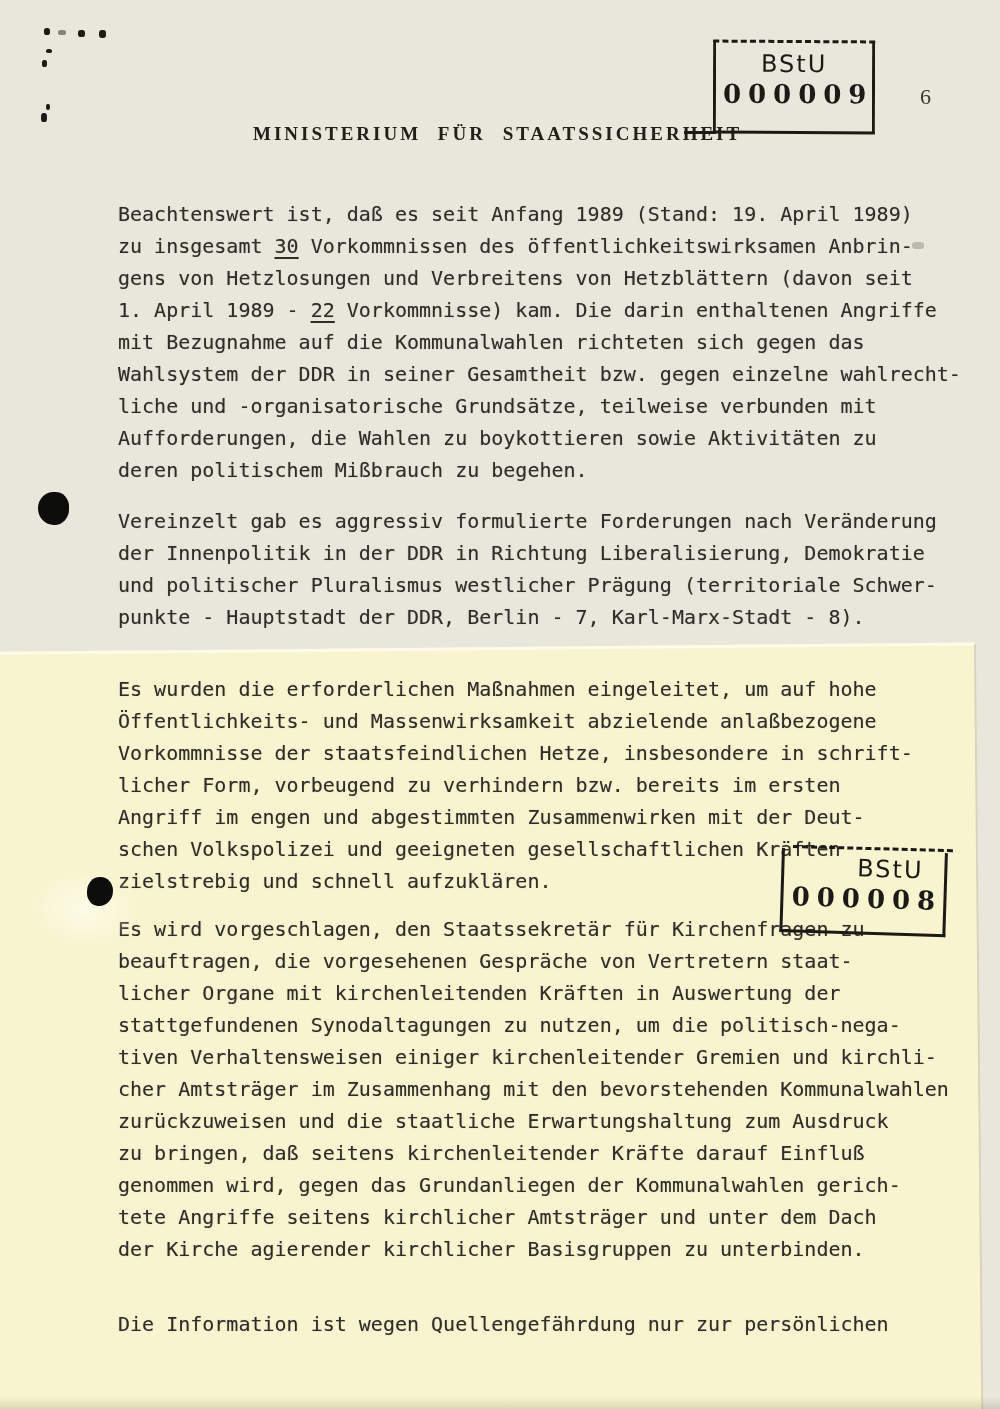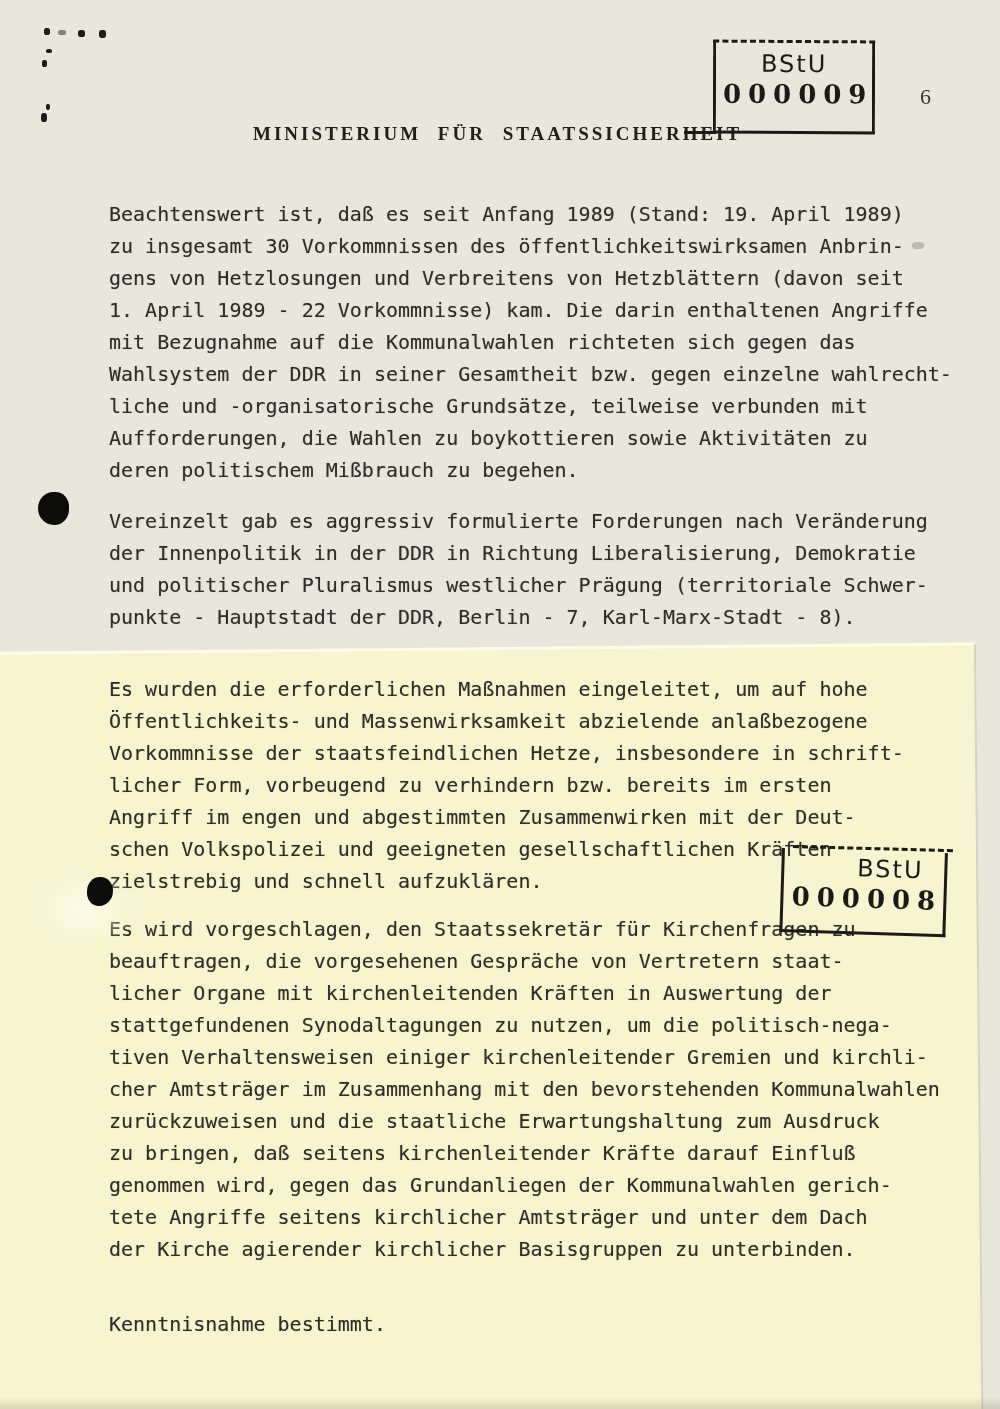--- a/index.html
+++ b/index.html
@@ -18,26 +18,26 @@
     transform-origin:left top;
     z-index:1;
   }
   .bottom-shade{
     position:absolute;left:0;bottom:0;width:100%;height:12px;
     background:linear-gradient(rgba(0,0,0,0),rgba(90,85,60,0.18));
     z-index:5;
   }
   
   .para{
-    position:absolute;left:109px;z-index:2;
+    position:absolute;left:118px;z-index:2;
     color:#2f2d29;font-size:20px;line-height:32px;white-space:pre;
     text-shadow:0 0 1px rgba(45,43,38,0.35);
   }
   .p1{top:198px}.p2{top:505px}.p3{top:673px}.p4{top:913px}.p5{top:1308px}
-  .u{text-underline-offset:4px;text-decoration-thickness:2px;}
+  .u{text-decoration:underline;text-underline-offset:4px;text-decoration-thickness:2px;}
   
   .header{
     position:absolute;left:253px;top:123px;z-index:2;
     font-family:"Liberation Serif", serif;font-weight:bold;
     font-size:19px;letter-spacing:3px;word-spacing:9px;color:#22201a;
   }
   .page-number{
     position:absolute;left:920px;top:84px;z-index:2;
     font-family:"Liberation Serif", serif;font-size:22px;color:#3a382f;
   }
@@ -94,21 +94,21 @@
     <div class="stamp-label">BStU</div>
     <div class="stamp-number">000009</div>
   </div>
   <div class="stamp1-tail"></div>
 
   <div id="doc-body">
       <div class="para p1"><div class="line"><span>Beachtenswert ist, daß es seit Anfang 1989 (Stand: 19. April 1989)</span></div><div class="line"><span>zu insgesamt </span><span class="u">30</span><span> Vorkommnissen des öffentlichkeitswirksamen Anbrin-</span></div><div class="line"><span>gens von Hetzlosungen und Verbreitens von Hetzblättern (davon seit</span></div><div class="line"><span>1. April 1989 - </span><span class="u">22</span><span> Vorkommnisse) kam. Die darin enthaltenen Angriffe</span></div><div class="line"><span>mit Bezugnahme auf die Kommunalwahlen richteten sich gegen das</span></div><div class="line"><span>Wahlsystem der DDR in seiner Gesamtheit bzw. gegen einzelne wahlrecht-</span></div><div class="line"><span>liche und -organisatorische Grundsätze, teilweise verbunden mit</span></div><div class="line"><span>Aufforderungen, die Wahlen zu boykottieren sowie Aktivitäten zu</span></div><div class="line"><span>deren politischem Mißbrauch zu begehen.</span></div></div>
       <div class="para p2"><div class="line"><span>Vereinzelt gab es aggressiv formulierte Forderungen nach Veränderung</span></div><div class="line"><span>der Innenpolitik in der DDR in Richtung Liberalisierung, Demokratie</span></div><div class="line"><span>und politischer Pluralismus westlicher Prägung (territoriale Schwer-</span></div><div class="line"><span>punkte - Hauptstadt der DDR, Berlin - 7, Karl-Marx-Stadt - 8).</span></div></div>
       <div class="para p3"><div class="line"><span>Es wurden die erforderlichen Maßnahmen eingeleitet, um auf hohe</span></div><div class="line"><span>Öffentlichkeits- und Massenwirksamkeit abzielende anlaßbezogene</span></div><div class="line"><span>Vorkommnisse der staatsfeindlichen Hetze, insbesondere in schrift-</span></div><div class="line"><span>licher Form, vorbeugend zu verhindern bzw. bereits im ersten</span></div><div class="line"><span>Angriff im engen und abgestimmten Zusammenwirken mit der Deut-</span></div><div class="line"><span>schen Volkspolizei und geeigneten gesellschaftlichen Kräften</span></div><div class="line"><span>zielstrebig und schnell aufzuklären.</span></div></div>
       <div class="para p4"><div class="line"><span>Es wird vorgeschlagen, den Staatssekretär für Kirchenfragen zu</span></div><div class="line"><span>beauftragen, die vorgesehenen Gespräche von Vertretern staat-</span></div><div class="line"><span>licher Organe mit kirchenleitenden Kräften in Auswertung der</span></div><div class="line"><span>stattgefundenen Synodaltagungen zu nutzen, um die politisch-nega-</span></div><div class="line"><span>tiven Verhaltensweisen einiger kirchenleitender Gremien und kirchli-</span></div><div class="line"><span>cher Amtsträger im Zusammenhang mit den bevorstehenden Kommunalwahlen</span></div><div class="line"><span>zurückzuweisen und die staatliche Erwartungshaltung zum Ausdruck</span></div><div class="line"><span>zu bringen, daß seitens kirchenleitender Kräfte darauf Einfluß</span></div><div class="line"><span>genommen wird, gegen das Grundanliegen der Kommunalwahlen gerich-</span></div><div class="line"><span>tete Angriffe seitens kirchlicher Amtsträger und unter dem Dach</span></div><div class="line"><span>der Kirche agierender kirchlicher Basisgruppen zu unterbinden.</span></div></div>
-      <div class="para p5"><div class="line"><span>Kenntnisnahme bestimmt.</span></div></div>
+      <div class="para p5"><div class="line"><span>Die Information ist wegen Quellengefährdung nur zur persönlichen</span></div></div>
     </div>
 
   <div class="stamp2-dash"></div>
   <div class="stamp stamp2">
     <div class="stamp-label">BStU</div>
     <div class="stamp-number">000008</div>
   </div>
 
   <div class="dot dot1"></div>
   <div class="smudge"></div>

